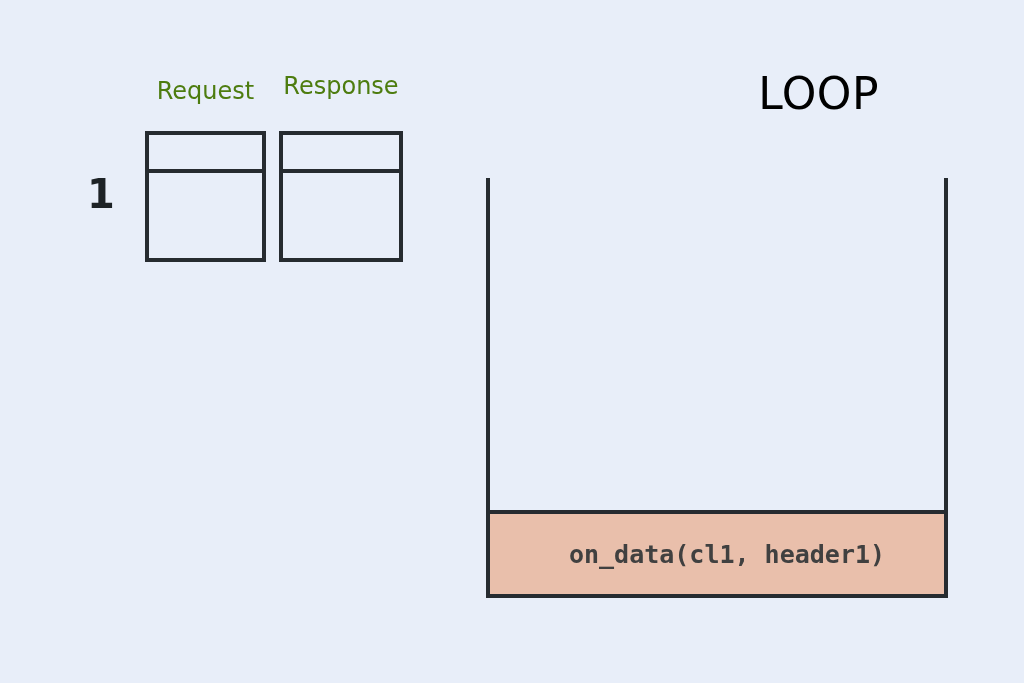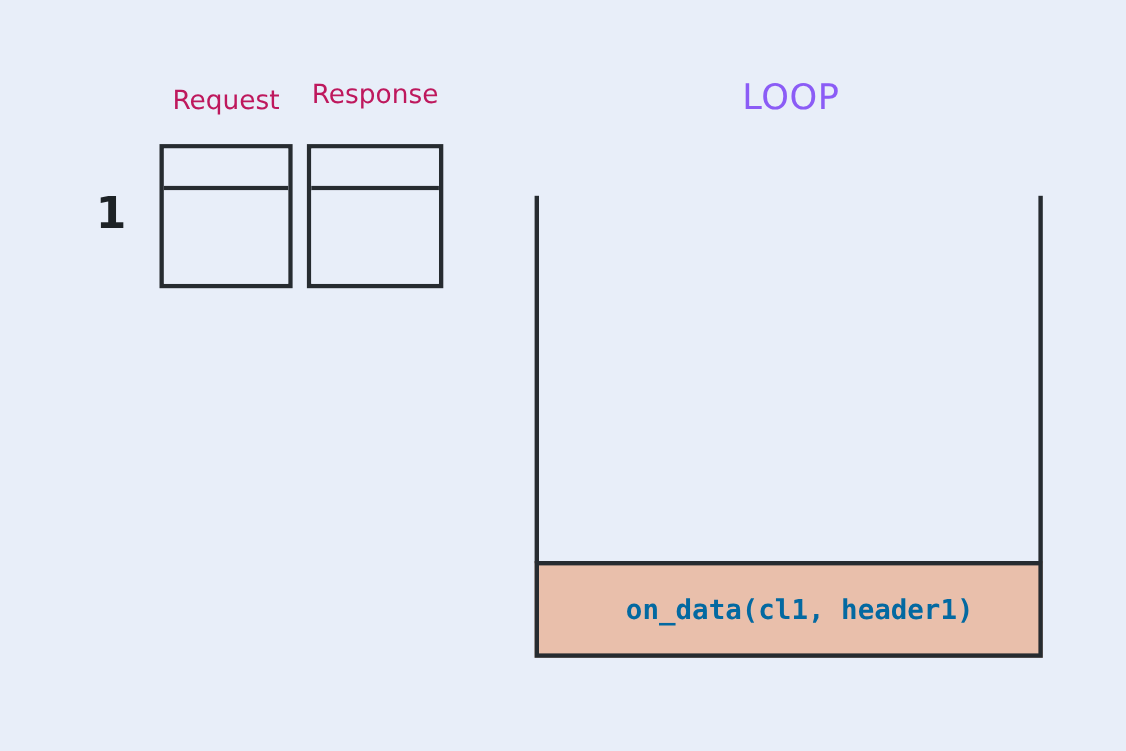--- a/index.html
+++ b/index.html
@@ -21,21 +21,21 @@
     height: 683px;
     background: #e8eef9;
   }
 
   
 
   .col-header {
     position: absolute;
     font-size: 24px;
     line-height: 1;
-    color: #be185d;
+    color: #4d7c0f;
     white-space: nowrap;
     font-weight: 400;
     text-align: center;
   }
   #header-request  { left: 145px; top: 79px; width: 121px; }
   #header-response { left: 279px; top: 74px; width: 124px; }
 
   .row-index {
     position: absolute;
     left: 78px;
@@ -68,24 +68,24 @@
     background: #e8eef9;
   }
 
   
 
   #loop-title {
     position: absolute;
     left: 559px;
     top: 72px;
     width: 320px;
-    text-align: center;
-    font-size: 32px;
+    text-align: right;
+    font-size: 44px;
     line-height: 1;
-    color: #8b5cf6;
+    color: #000000;
     font-weight: 400;
     letter-spacing: 0.5px;
   }
 
   .lifeline {
     position: absolute;
     width: 4px;
     background: #262b30;
     top: 178px;
     height: 334px;
@@ -104,21 +104,21 @@
     background: #e9bfab;
     display: flex;
     align-items: center;
     justify-content: center;
   }
 
   #activation-bar-label {
     font-family: "DejaVu Sans Mono", "Liberation Mono", monospace;
     font-size: 25px;
     font-weight: 700;
-    color: #0369a1;
+    color: #404040;
     white-space: nowrap;
     letter-spacing: 0px;
     margin-left: 20px;
   }
 </style>
 </head>
 <body>
 
 <div id="canvas">
 

